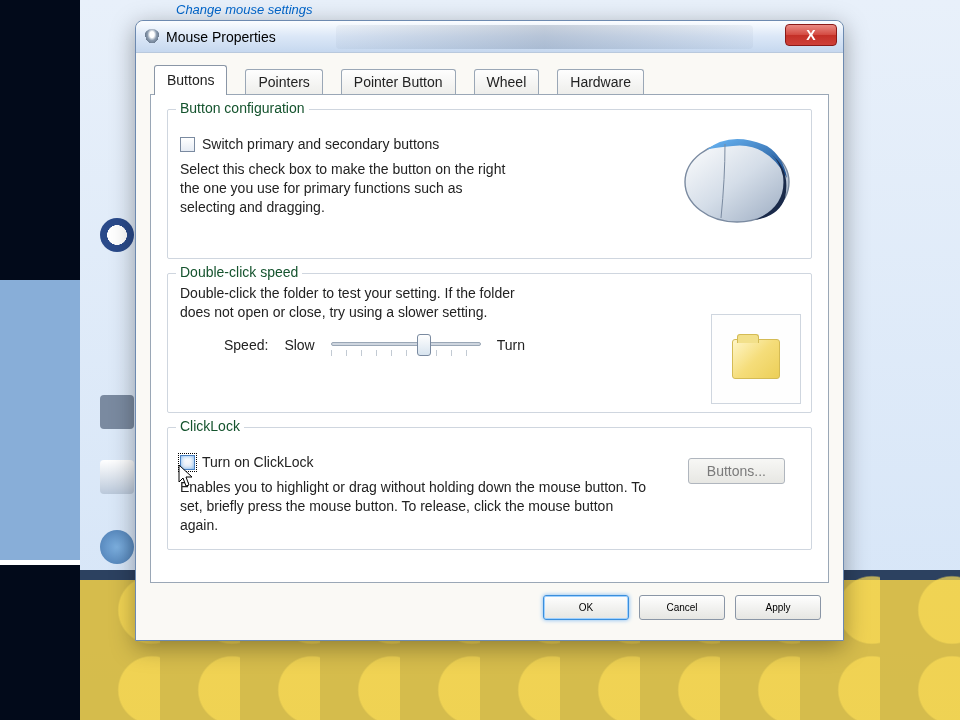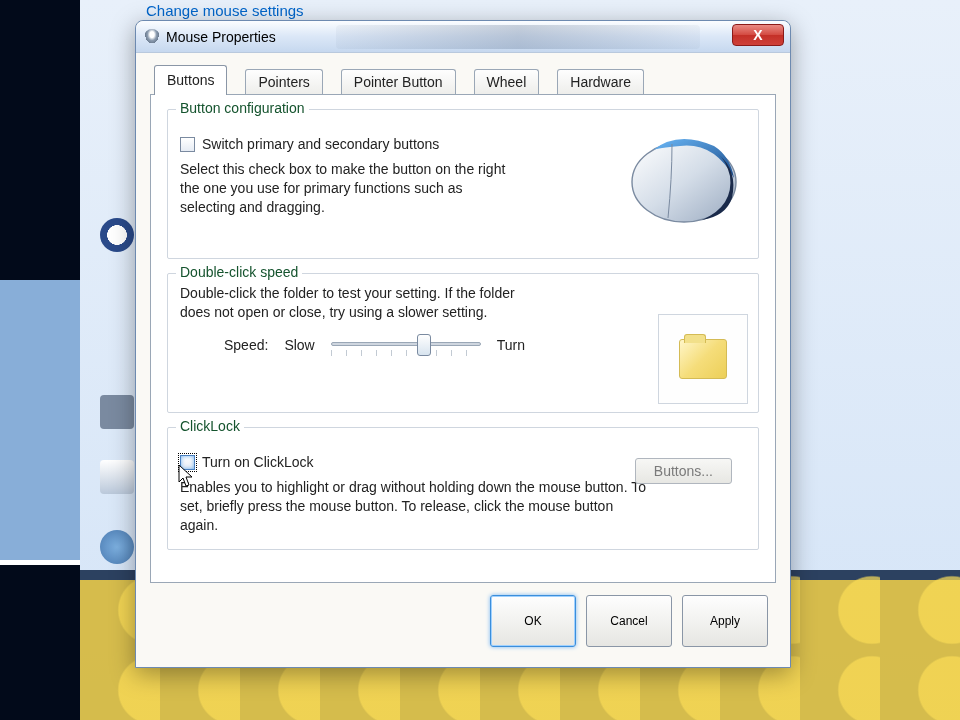--- a/index.html
+++ b/index.html
@@ -10,23 +10,24 @@
     font-family: "Segoe UI", Tahoma, sans-serif;
     font-size: 14px;
     color: #000;
     background: linear-gradient(to bottom, #e8f0fa 0%, #d4e4f7 100%);
     position: relative;
     overflow: hidden;
   }
   .bg-link {
     position: absolute;
     top: 2px;
-    left: 146px;
+    left: 176px;
     color: #0066cc;
-    font-size: 15px;
+    font-size: 13px;
+    font-style: italic;
   }
   .bg-stripe {
     position: absolute;
     left: 0;
     top: 0;
     width: 80px;
     height: 720px;
     background: linear-gradient(to bottom,
       #020a1a 0 280px,
       #88aed8 280px 560px,
@@ -47,21 +48,21 @@
   .sidebar-ico.s1 { top:218px; background: radial-gradient(circle,#fff 40%,#2a4a8a 42%); border-radius:50%; }
   .sidebar-ico.s2 { top:395px; }
   .sidebar-ico.s3 { top:460px; background:linear-gradient(#fff,#bac8da); }
   .sidebar-ico.s4 { top:530px; background:radial-gradient(circle,#7db0e0,#4a7ab0); border-radius:50%; }
 
   
   .dialog {
     position: absolute;
     top: 20px;
     left: 135px;
-    width: 656px;
+    width: 709px;
     background: #f7f7f2;
     border: 1px solid #6d8ab0;
     border-radius: 8px 8px 0 0;
     box-shadow: 0 6px 24px rgba(0,0,0,.35);
   }
   .titlebar {
     height: 32px;
     background: linear-gradient(to bottom, #fbfdff, #dbe7f7, #c6d8ef);
     border-bottom: 1px solid #b9c9dd;
     display: flex;
@@ -226,25 +227,25 @@
     position:absolute; width:18px;height:24px;
     pointer-events:none;
   }
 
   
   .btnbar {
     display:flex; justify-content:flex-end; gap:10px;
     padding:12px 8px 6px 8px;
   }
   .btn {
-    min-width:86px; padding:18px 18px;
+    min-width:86px; padding:6px 18px;
     border:1px solid #8a96a6;
     background:linear-gradient(to bottom,#fefefe,#e6e6e2);
     border-radius:3px;
-    font-size:12px;
+    font-size:10px;
     cursor:pointer;
     text-align:center;
   }
   .btn.default {
     border:1px solid #3b8edb;
     box-shadow:0 0 0 1px #9fd1ff inset, 0 0 4px #7ab8f3;
   }
 </style>
 </head>
 <body>

